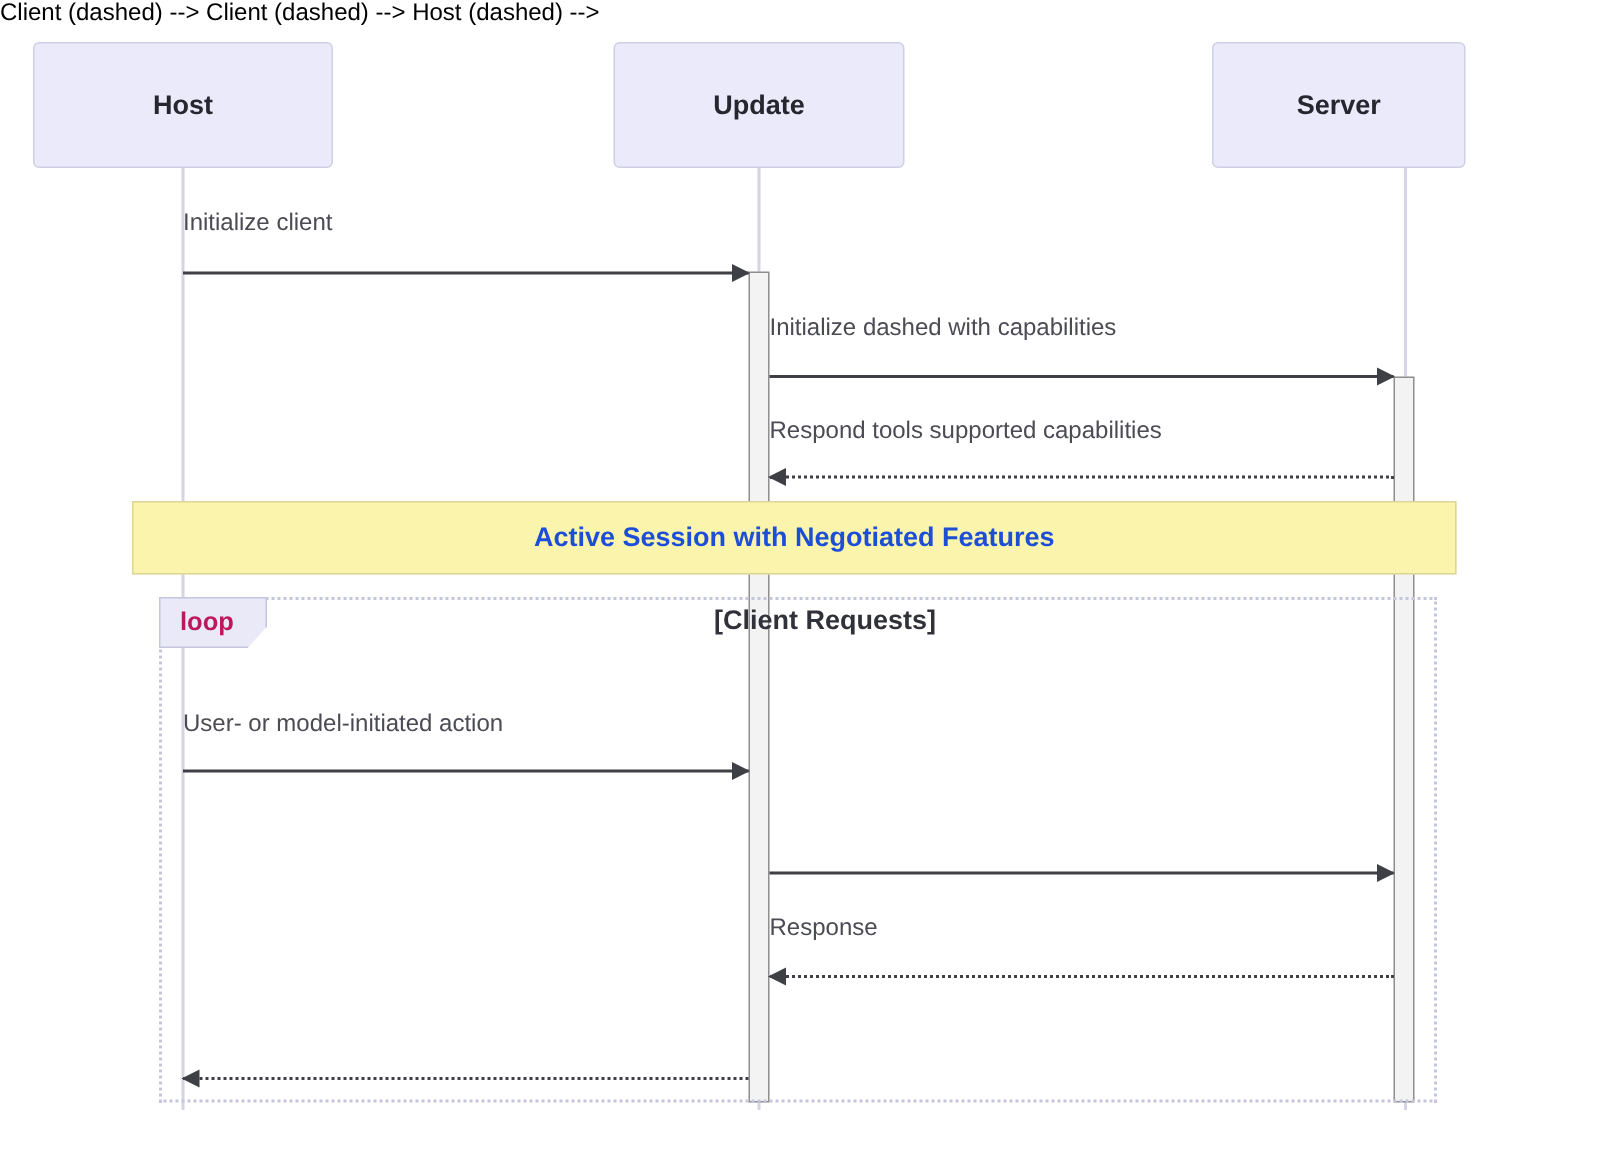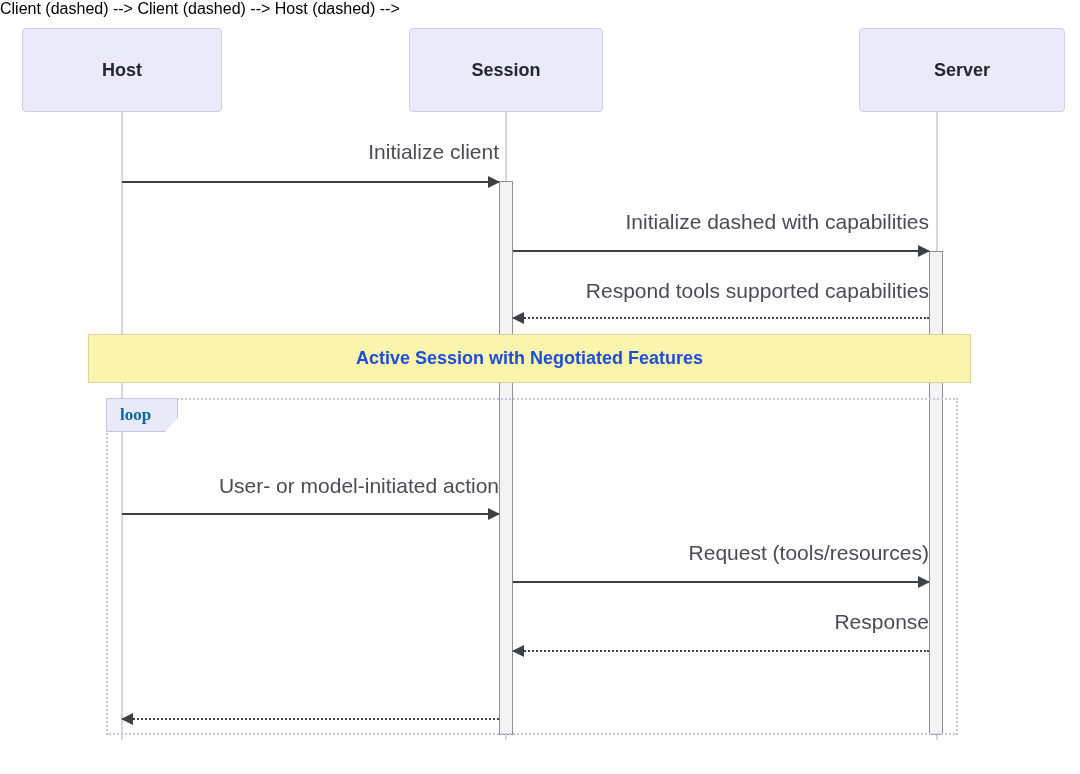--- a/index.html
+++ b/index.html
@@ -5,51 +5,51 @@
   html,body{margin:0;padding:0;background:#ffffff;}
   body{font-family:"Liberation Sans", sans-serif; -webkit-font-smoothing:antialiased;}
   #stage{position:relative;width:1080px;height:774px;background:#ffffff;overflow:hidden;}
 
   
   .actor{position:absolute;top:28px;height:84px;background:#eaeafa;border:1px solid #cfcfe4;
          border-radius:4px;display:flex;align-items:center;justify-content:center;
          font-size:18px;font-weight:600;color:#26262e;box-sizing:border-box;z-index:4;}
   #actor-host{left:22px;width:200px;}
   #actor-client{left:409px;width:194px;}
-  #actor-server{left:859px;width:206px;justify-content:center;}
+  #actor-server{left:808px;width:169px;justify-content:center;}
 
   
   .lifeline{position:absolute;top:112px;width:2px;height:628px;background:#d4d4e6;z-index:1;}
   #lifeline-host{left:121px;}
   #lifeline-client{left:505px;}
   #lifeline-server{left:936px;}
 
   
   .activation{position:absolute;width:14px;background:#f3f3f3;border:1px solid #8f8f8f;
               box-sizing:border-box;z-index:2;}
   #activation-client{left:499px;top:181px;height:554px;}
   #activation-server{left:929px;top:251px;height:484px;}
 
   
   .loop-frame{position:absolute;left:106px;top:398px;width:852px;height:337px;
               border:2px dotted #c5c5de;box-sizing:border-box;z-index:3;}
   .loop-tab{position:absolute;left:106px;top:398px;width:72px;height:34px;background:#e9e9f8;
             border:1px solid #c5c5de;box-sizing:border-box;display:flex;align-items:center;
-            padding-left:13px;font-size:17px;font-weight:600;color:#0369a1;z-index:6;
-            clip-path:polygon(0 0,100% 0,100% 58%,82% 100%,0 100%);font-family:Liberation Serif, serif;}
+            padding-left:13px;font-size:17px;font-weight:600;color:#be185d;z-index:6;
+            clip-path:polygon(0 0,100% 0,100% 58%,82% 100%,0 100%);}
   .loop-condition{position:absolute;left:430px;top:403px;width:240px;text-align:center;
                   font-size:18px;font-weight:600;color:#31313a;z-index:6;}
 
   
   .note{position:absolute;left:88px;top:334px;width:883px;height:49px;background:#fbf4ad;
         border:1px solid #ddd49a;box-sizing:border-box;display:flex;align-items:center;
         justify-content:center;font-size:18px;font-weight:600;color:#1d4ed8;z-index:5;}
 
   
-  .msg-label{position:absolute;text-align:right;font-size:21px;color:#4b4b54;z-index:4;}
+  .msg-label{position:absolute;text-align:left;font-size:16px;color:#4b4b54;z-index:4;}
   .msg-line{position:absolute;height:0;z-index:4;}
   .msg-line.solid{border-top:2px solid #3f3f46;}
   .msg-line.dashed{border-top:2px dotted #3f3f46;}
   .head{position:absolute;width:0;height:0;top:-7px;}
   .head.right{right:-1px;border-top:6px solid transparent;border-bottom:6px solid transparent;
               border-left:12px solid #3f3f46;}
   .head.left{left:-1px;border-top:6px solid transparent;border-bottom:6px solid transparent;
              border-right:12px solid #3f3f46;}
 
   
@@ -75,21 +75,21 @@
 
   
   <div class="activation" id="activation-client"></div>
   <div class="activation" id="activation-server"></div>
 
   
   <div class="actor" id="actor-host">
     <span>Host</span>
   </div>
   <div class="actor" id="actor-client">
-    <span>Session</span>
+    <span>Update</span>
   </div>
   <div class="actor" id="actor-server">
     <span>Server</span>
   </div>
 
   
   <div class="msg-label span-hc" id="m0-label">Initialize client</div>
   <div class="msg-line solid span-hc" id="m0-line">
     <span class="head right"></span>
   </div>
@@ -109,29 +109,29 @@
   
   <div class="note">
     <span>Active Session with Negotiated Features</span>
   </div>
 
   
   <div class="loop-frame"></div>
   <div class="loop-tab">
     <span>loop</span>
   </div>
+  <div class="loop-condition">[Client Requests]</div>
 
   
   <div class="msg-label span-hc" id="m3-label">User- or model-initiated action</div>
   <div class="msg-line solid span-hc" id="m3-line">
     <span class="head right"></span>
   </div>
 
   
-  <div class="msg-label span-cs" id="m4-label">Request (tools/resources)</div>
   <div class="msg-line solid span-cs" id="m4-line">
     <span class="head right"></span>
   </div>
 
    Client (dashed) --&gt;
   <div class="msg-label span-cs" id="m5-label">Response</div>
   <div class="msg-line dashed span-cs" id="m5-line">
     <span class="head left"></span>
   </div>
 

